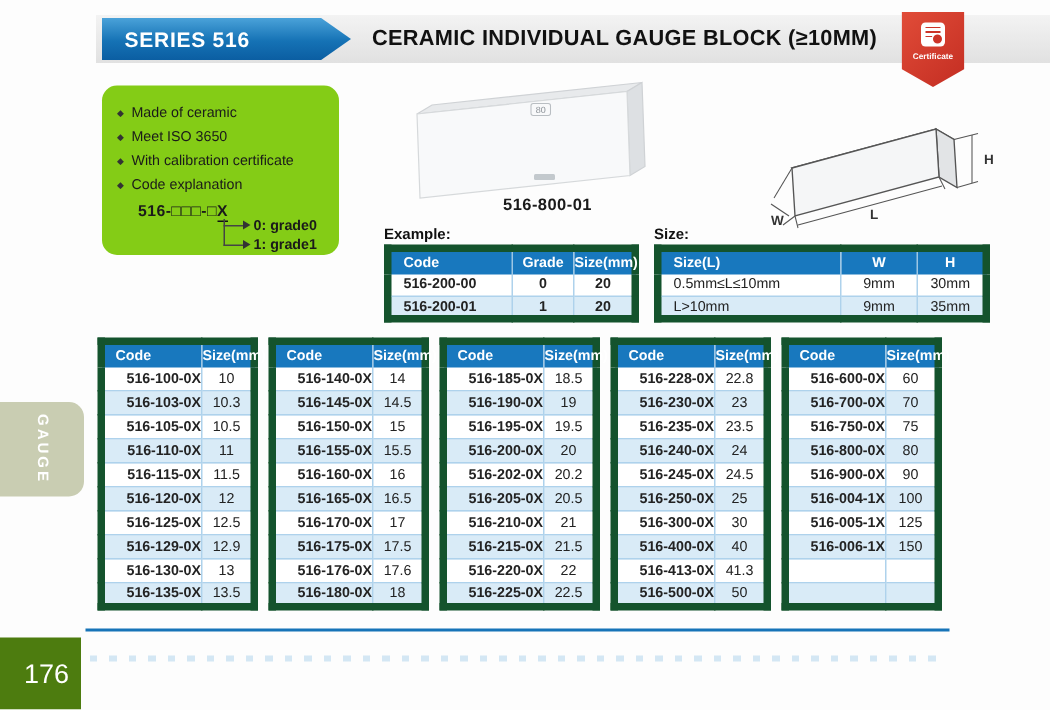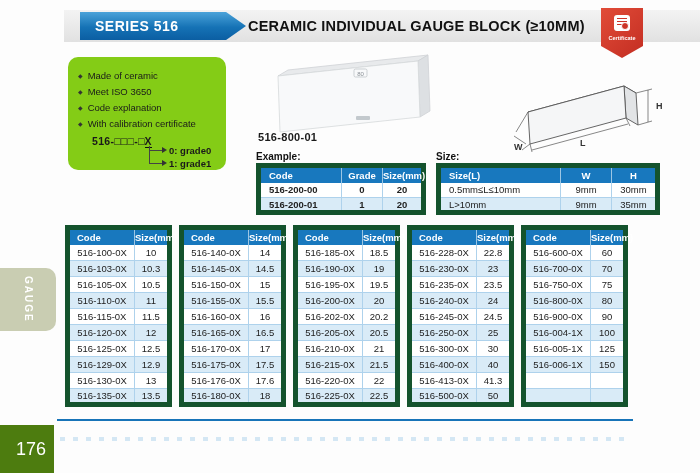--- a/index.html
+++ b/index.html
@@ -3,21 +3,21 @@
 <meta charset="utf-8">
 <style>
   * { margin:0; padding:0; box-sizing:border-box; }
   html,body { width:700px; height:473px; background:#fdfdfd; overflow:hidden;
     font-family:"Liberation Sans", sans-serif; color:#1a1a1a; }
   .page { position:relative; width:700px; height:473px; background:#fdfdfd; }
 
   
   .header-strip { position:absolute; left:64px; top:10px; width:636px; height:32px;
     background:linear-gradient(180deg,#f3f3f3,#e1e1e1); }
-  .series-band { position:absolute; left:80px; top:12px; width:166px; height:28px;
+  .series-band { position:absolute; left:68px; top:12px; width:166px; height:28px;
     background:linear-gradient(180deg,#4aa2d9 0%,#1572b5 55%,#0b5ea2 100%);
     clip-path:polygon(0 0,88% 0,100% 50%,88% 100%,0 100%);
     display:flex; align-items:center; padding-left:15px;
     color:#fff; font-size:14px; font-weight:bold; letter-spacing:.5px; }
   .page-title { position:absolute; left:248px; top:12px; height:28px; line-height:28px;
     font-size:14.5px; font-weight:bold; color:#111; letter-spacing:.2px; }
   .badge { position:absolute; left:601px; top:8px; width:42px; height:50px;
     background:linear-gradient(135deg,#e14c38,#c32d22);
     clip-path:polygon(0 0,100% 0,100% 76%,50% 100%,0 76%);
     display:flex; flex-direction:column; align-items:center; z-index:5; }
@@ -41,21 +41,21 @@
   .bracket-arm { position:absolute; left:81px; width:13px; height:1px; background:#444; }
   .arm1 { top:93px; } .arm2 { top:106px; }
   .arrow-icon { position:absolute; left:94px; width:0; height:0;
     border-left:5px solid #333; border-top:3px solid transparent; border-bottom:3px solid transparent; }
   .ar1 { top:90px; } .ar2 { top:103px; }
   .grade-option { position:absolute; left:101px; font-size:9.5px; font-weight:bold; }
   .go1 { top:88px; } .go2 { top:101px; }
 
   
   .product-image { position:absolute; left:270px; top:46px; }
-  .product-label { position:absolute; left:258px; top:131px; width:190px; 
+  .product-label { position:absolute; left:270px; top:131px; width:190px; text-align:center;
     font-size:11px; font-weight:bold; letter-spacing:.3px; }
 
   
   .dim-diagram { position:absolute; left:512px; top:72px; }
   .dim-diagram text { font-size:9px; font-weight:bold; fill:#333; }
 
   
   .section-label { position:absolute; font-size:10px; font-weight:bold; color:#111; }
 
   
@@ -73,21 +73,21 @@
   .ex-table th:nth-child(1), .ex-table td:nth-child(1){ text-align:left; padding-left:8px; }
   .ex-table td { font-weight:bold; height:15px; }
 
   .sz-table { left:436px; top:163px; width:224px; }
   .sz-table th:nth-child(1){ width:122px; } .sz-table th:nth-child(2){ width:51px; }
   .sz-table th:nth-child(1), .sz-table td:nth-child(1){ text-align:left; padding-left:8px; }
   .sz-table td { height:15px;margin-top:20px; }
 
   .code-table { top:225px; width:107px; }
   .code-table th:first-child { width:67px; text-align:left; padding-left:7px; }
-  .code-table td:first-child { font-weight:normal; }
+  .code-table td:first-child { font-weight:bold;text-align:right; }
   .ct0{left:65px;} .ct1{left:179px;} .ct2{left:293px;} .ct3{left:407px;} .ct4{left:521px;}
 
   
   .sidebar-tab { position:absolute; left:0; top:268px; width:56px; height:63px;
     background:#c9cdb2; border-radius:0 10px 10px 0; display:flex; align-items:center;
     justify-content:center; }
   .sidebar-tab span { writing-mode:vertical-rl; color:#fff; font-size:10px; font-weight:bold;
     letter-spacing:2px; }
   .divider-line { position:absolute; left:57px; top:419px; width:576px; height:2px; background:#1774b8; }
   .dotted-line { position:absolute; left:60px; top:437px; width:570px; height:4px;
@@ -115,25 +115,25 @@
     <div class="feature-item">
       <span class="bullet-icon">◆</span>
       <span>Made of ceramic</span>
     </div>
     <div class="feature-item">
       <span class="bullet-icon">◆</span>
       <span>Meet ISO 3650</span>
     </div>
     <div class="feature-item">
       <span class="bullet-icon">◆</span>
-      <span>Code explanation</span>
+      <span>With calibration certificate</span>
     </div>
     <div class="feature-item">
       <span class="bullet-icon">◆</span>
-      <span>With calibration certificate</span>
+      <span>Code explanation</span>
     </div>
     <div class="code-pattern"><span>516-□□□-□</span><span class="code-grade-digit">X</span></div>
     <div class="bracket-vline"></div>
     <div class="bracket-arm arm1"></div>
     <div class="bracket-arm arm2"></div>
     <div class="arrow-icon ar1"></div>
     <div class="arrow-icon ar2"></div>
     <div class="grade-option go1">0: grade0</div>
     <div class="grade-option go2">1: grade1</div>
   </div>

